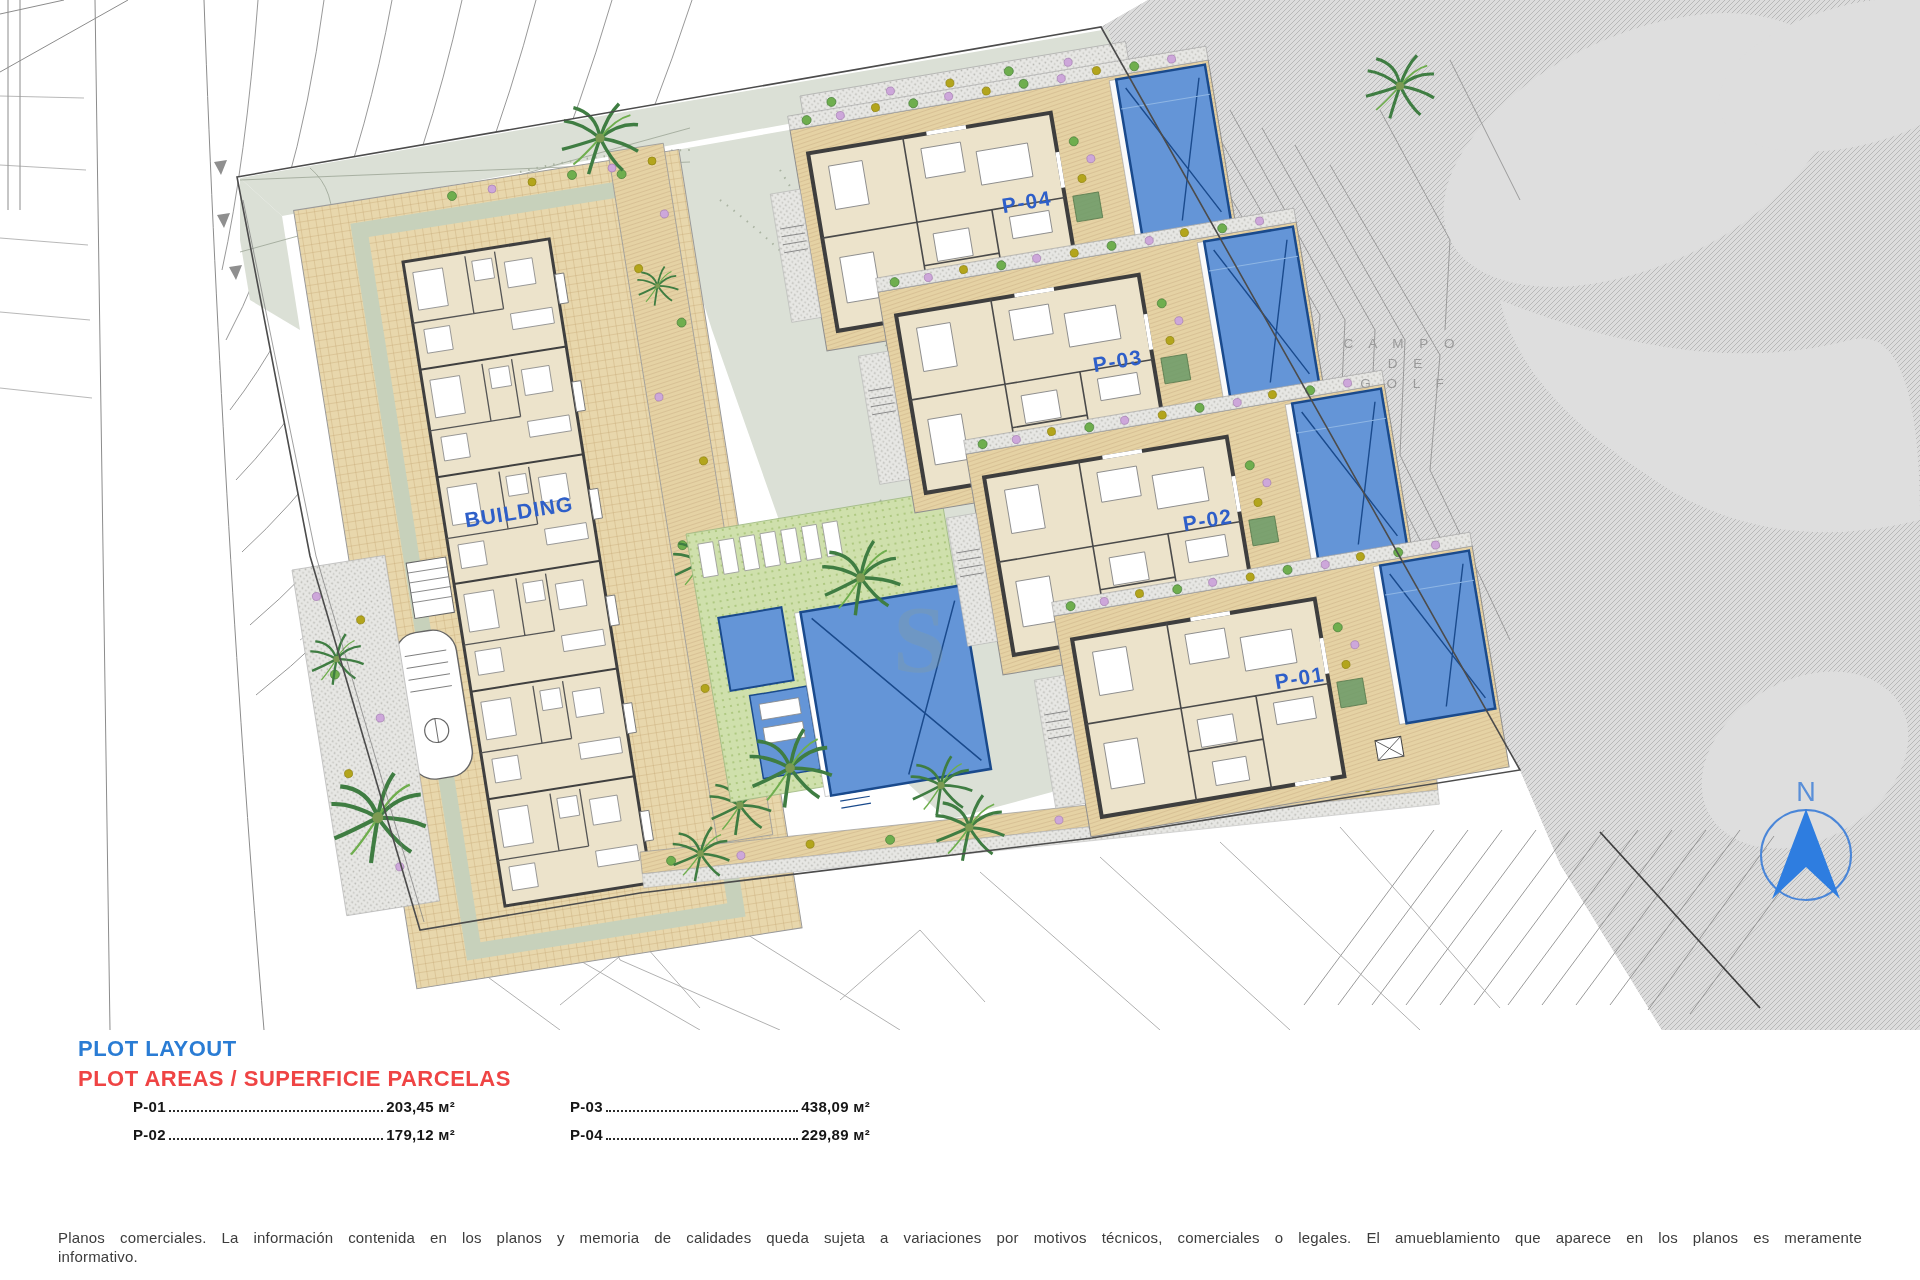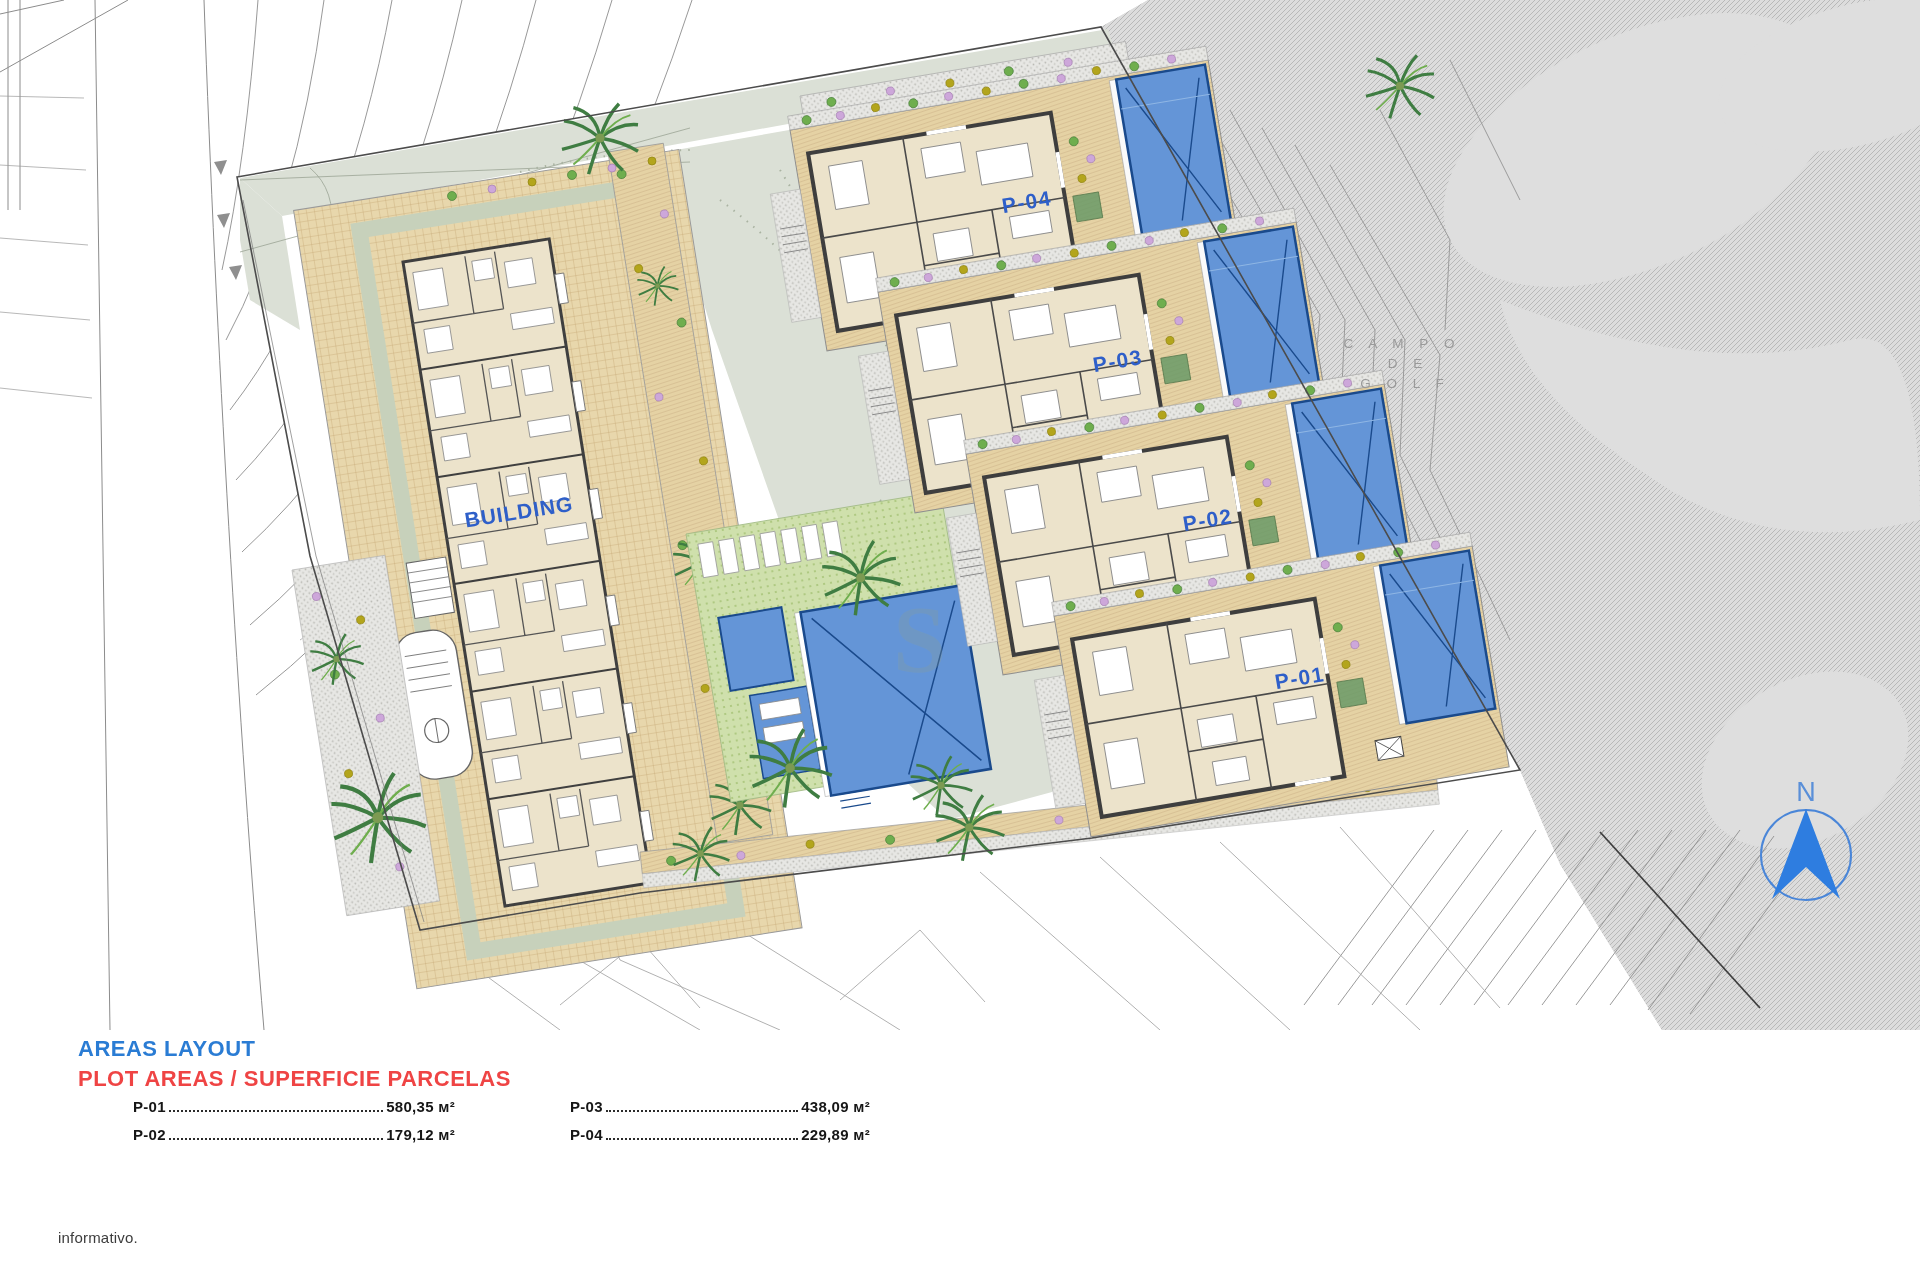--- a/index.html
+++ b/index.html
@@ -393,41 +393,42 @@
 
   <text x="893" y="672" font-family="Liberation Serif, serif" font-size="96" font-weight="700" fill="#8fa08f" opacity="0.25">S</text>
 
   <g transform="translate(1806,855)">
     <circle r="45" fill="none" stroke="#4a86d8" stroke-width="2"></circle>
     <path d="M0,-46 L34,44 L0,12 L-34,44 Z" fill="#2e7de0"></path>
     <text y="-54" font-family="Liberation Sans, sans-serif" font-size="27" fill="#5a8fd8" text-anchor="middle">N</text>
   </g>
 </svg>
 
-<div class="legend-title">AREAS LAYOUT</div>
+<div class="legend-title">PLOT LAYOUT</div>
 <div class="legend-sub">PLOT AREAS / SUPERFICIE PARCELAS</div>
 
 <div class="arow r1l">
   <span>P-01</span>
   <span class="dots"></span>
-  <span>580,35 м²</span>
+  <span>203,45 м²</span>
 </div>
 <div class="arow r2l">
   <span>P-02</span>
   <span class="dots"></span>
   <span>179,12 м²</span>
 </div>
 <div class="arow r1r">
   <span>P-03</span>
   <span class="dots"></span>
   <span>438,09 м²</span>
 </div>
 <div class="arow r2r">
   <span>P-04</span>
   <span class="dots"></span>
   <span>229,89 м²</span>
 </div>
 
 <div class="footer">
+  <div class="jl">Planos comerciales. La información contenida en los planos y memoria de calidades queda sujeta a variaciones por motivos técnicos, comerciales o legales. El amueblamiento que aparece en los planos es meramente</div>
   <div>informativo.</div>
 </div>
 
 </div>
 
 </body></html>

